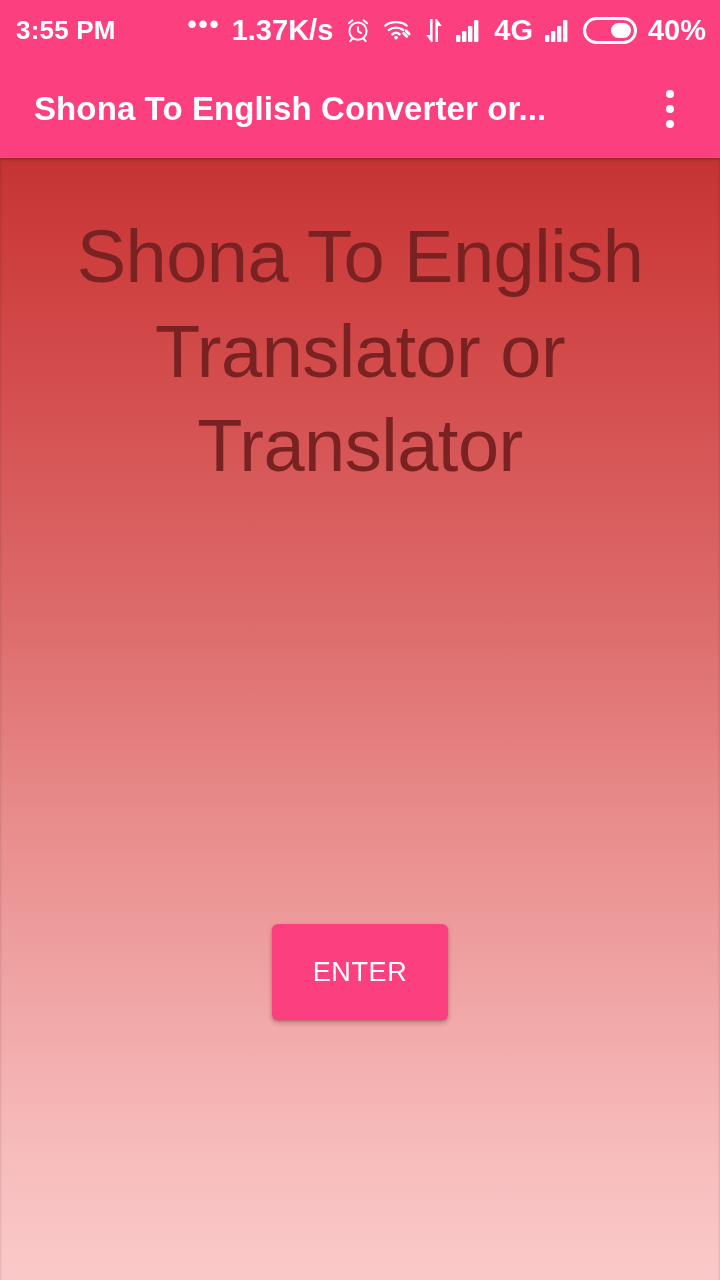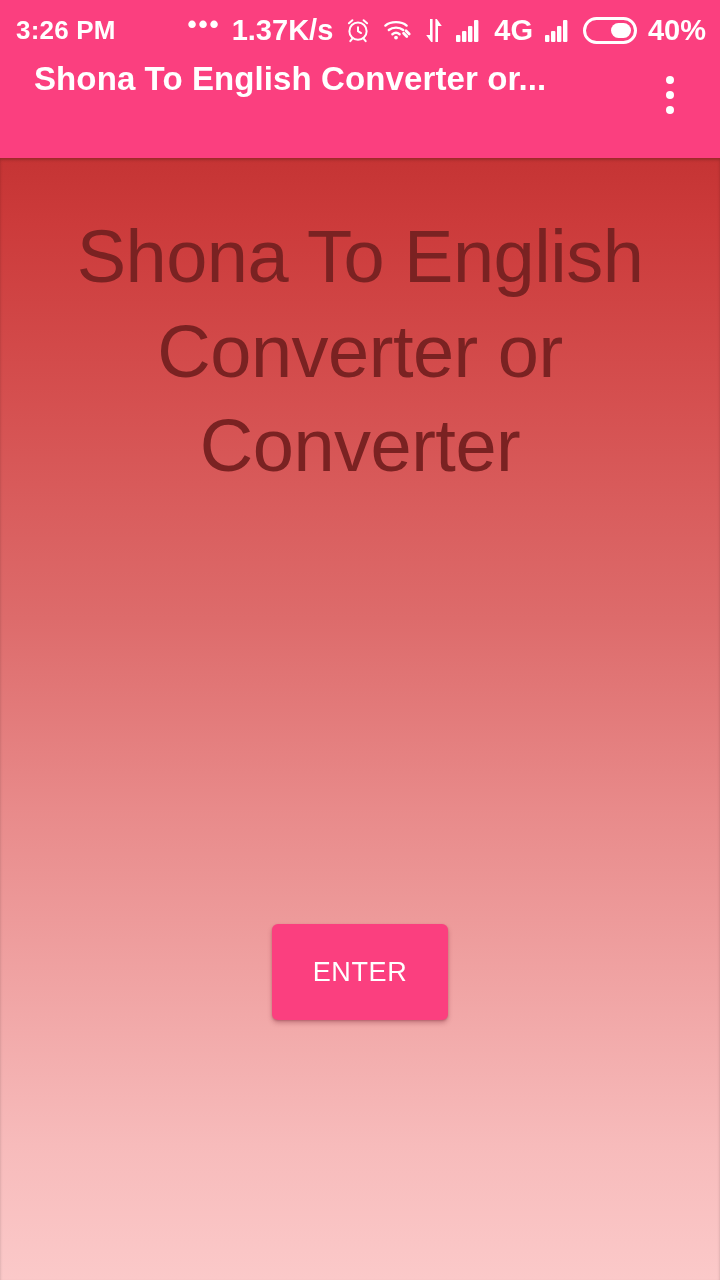--- a/index.html
+++ b/index.html
@@ -90,20 +90,21 @@
   }
 
   
   #app-bar {
     position: absolute;
     left: 0; top: 60px;
     width: 720px;
     height: 98px;
     background: #FB3F7F;
     display: flex;
+    align-items: center;
     box-sizing: border-box;
     padding: 0 22px 0 34px;
     z-index: 5;
   }
   #app-bar-title {
     color: #ffffff;
     font-size: 33px;
     font-weight: bold;
     white-space: nowrap;
     overflow: hidden;
@@ -192,21 +193,21 @@
     font-family: "Liberation Sans", sans-serif;
     cursor: pointer;
   }
 </style>
 </head>
 <body>
 
 <div id="phone">
 
   <div id="status-bar">
-    <div id="status-clock">3:26 PM</div>
+    <div id="status-clock">3:55 PM</div>
 
     <div id="status-right">
 
       <span class="sb-dots">•••</span>
 
       <span class="sb-text">1.37K/s</span>
 
       <span class="sb-icon">
         <svg width="28" height="28" viewBox="0 0 24 24" fill="none" stroke="#ffffff" stroke-width="1.7" stroke-linecap="round">
           <circle cx="12" cy="13" r="7.4"></circle>
@@ -268,21 +269,21 @@
     <div id="app-bar-title">Shona To English Converter or...</div>
     <div id="overflow-menu-button">
       <i></i>
       <i></i>
       <i></i>
     </div>
   </div>
 
   <div id="content">
 
-    <div id="headline">Shona To English Converter or Converter</div>
+    <div id="headline">Shona To English Translator or Translator</div>
 
     <div id="button-stack">
       <button class="app-button">ENTER</button>
     </div>
 
   </div>
 
 </div>
 
 </body></html>

